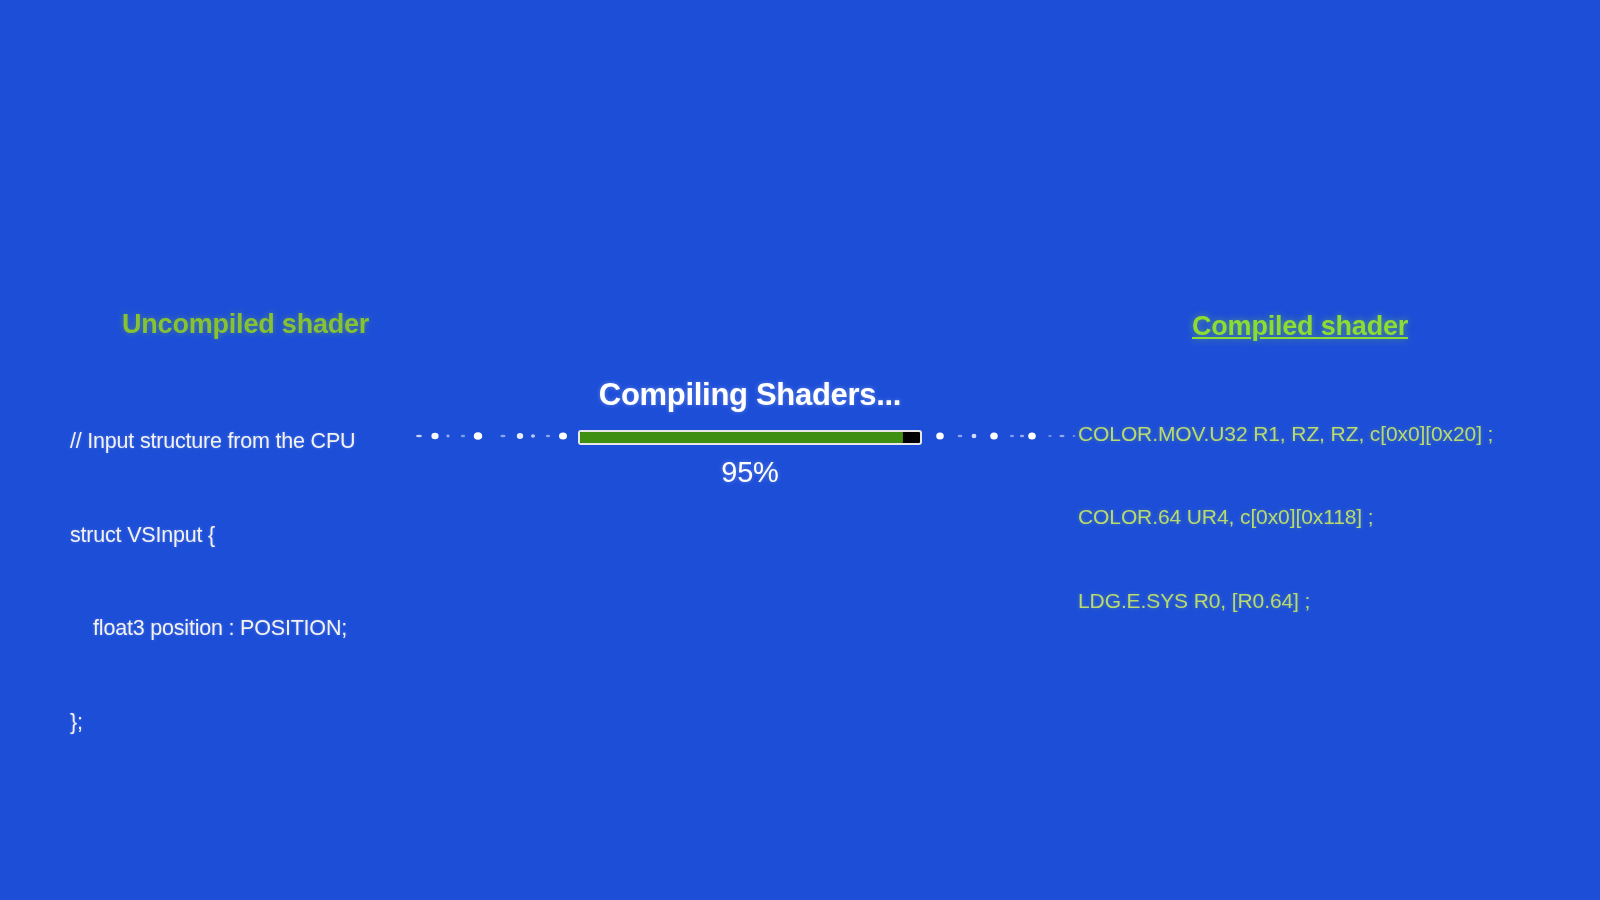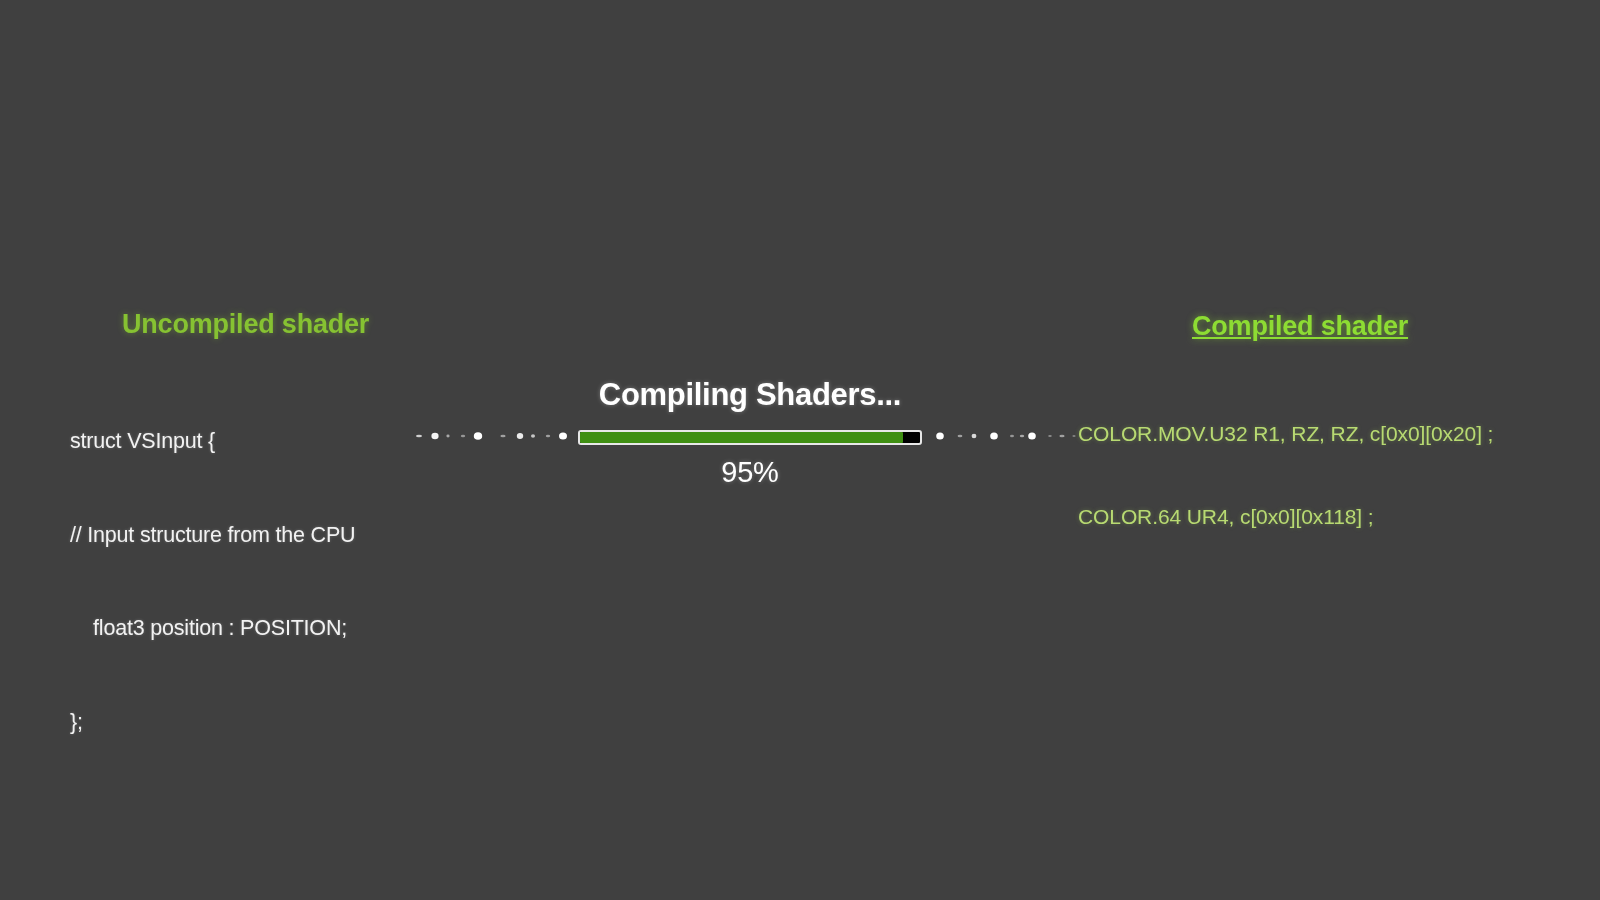--- a/index.html
+++ b/index.html
@@ -141,27 +141,27 @@
     height: 14px;
     top: 429px;
   }
   #connector-left  { left: 415px; width: 160px; }
   #connector-right { left: 932px; width: 146px; }
   .connector svg { display: block; overflow: visible; }
 </style>
 </head>
 <body style="background: rgb(0, 0, 0);">
 
-<div id="stage" style="background: #404040;">
+<div id="stage" style="background: #1d4ed8;">
 
   <section id="left-panel">
     <div id="uncompiled-heading" style="color: rgb(134, 194, 50);">Uncompiled shader</div>
     <div id="uncompiled-code" style="color: rgb(242, 242, 242);">
+      <span class="code-line">// Input structure from the CPU</span>
       <span class="code-line">struct VSInput {</span>
-      <span class="code-line">// Input structure from the CPU</span>
       <span class="code-line">    float3 position : POSITION;</span>
       <span class="code-line">};</span>
     </div>
   </section>
 
   <div class="connector" id="connector-left">
     <svg width="160" height="14" viewBox="0 0 160 14">
       <g id="dots-left">
           <ellipse cx="4" cy="7" rx="3" ry="1.3" fill="#ffffff" opacity="0.75"></ellipse>
           <ellipse cx="20" cy="7" rx="3.6" ry="3.3" fill="#ffffff" opacity="0.95"></ellipse>
@@ -200,16 +200,17 @@
           <ellipse cx="142" cy="7" rx="1.6" ry="1.1" fill="#ffffff" opacity="0.35"></ellipse>
         </g>
     </svg>
   </div>
 
   <section id="right-panel">
     <div id="compiled-heading" style="color: rgb(141, 220, 51);">Compiled shader</div>
     <div id="compiled-code" style="color: rgb(184, 218, 114);">
       <span class="code-line">COLOR.MOV.U32 R1, RZ, RZ, c[0x0][0x20] ;</span>
       <span class="code-line">COLOR.64 UR4, c[0x0][0x118] ;</span>
+      <span class="code-line">LDG.E.SYS R0, [R0.64] ;</span>
     </div>
   </section>
 
 </div>
 
 </body></html>

